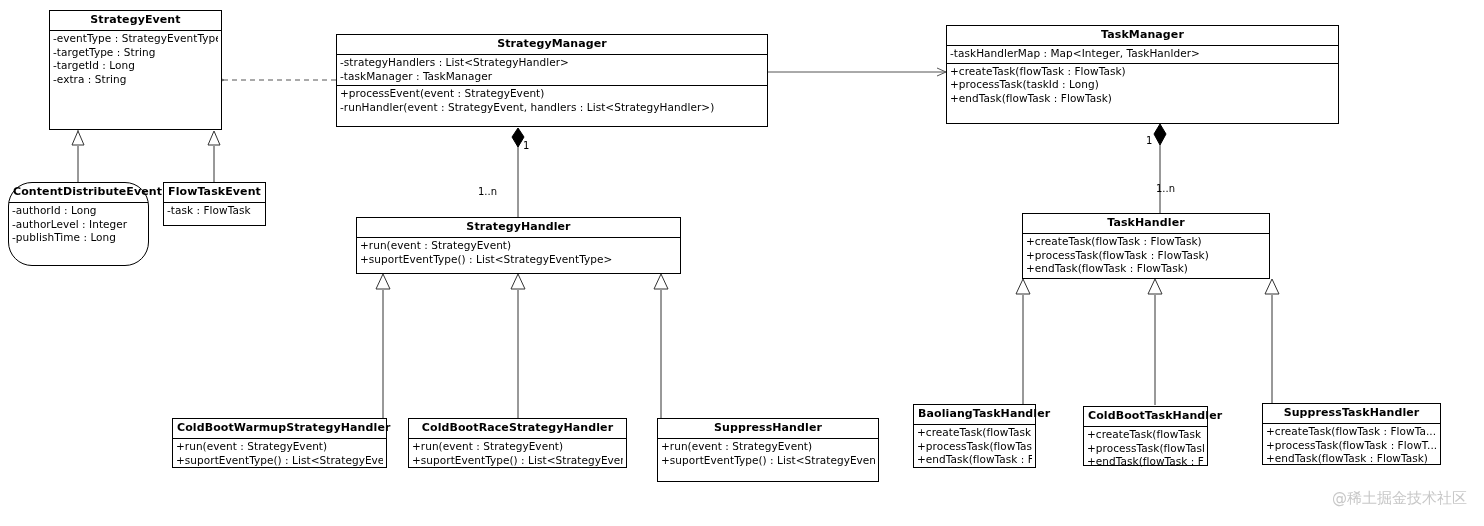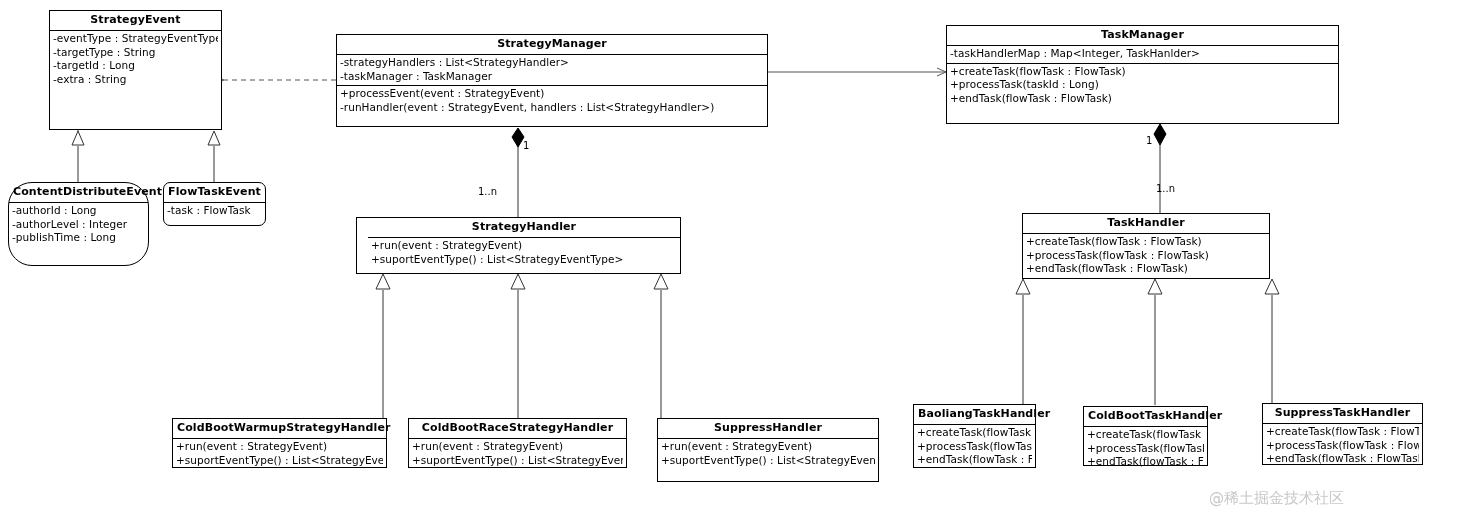--- a/index.html
+++ b/index.html
@@ -167,28 +167,28 @@
 
   <div class="uml-class" style="left:8px;top:182px;width:141px;height:84px;border-radius:24px;">
     <div class="uml-title">ContentDistributeEvent</div>
     <div class="uml-compartment">
       <div class="uml-row">-authorId : Long</div>
       <div class="uml-row">-authorLevel : Integer</div>
       <div class="uml-row">-publishTime : Long</div>
     </div>
   </div>
 
-  <div class="uml-class" style="left:163px;top:182px;width:103px;height:44px;border-radius:7px;">
+  <div class="uml-class" style="left:163px;top:182px;width:103px;height:44px;">
     <div class="uml-title">FlowTaskEvent</div>
     <div class="uml-compartment">
       <div class="uml-row">-task : FlowTask</div>
     </div>
   </div>
 
-  <div class="uml-class" style="left:356px;top:217px;width:325px;height:57px;padding-left:11px;">
+  <div class="uml-class" style="left:356px;top:217px;width:325px;height:57px;">
     <div class="uml-title">StrategyHandler</div>
     <div class="uml-compartment">
       <div class="uml-row">+run(event : StrategyEvent)</div>
       <div class="uml-row">+suportEventType() : List&lt;StrategyEventType&gt;</div>
     </div>
   </div>
 
   <div class="uml-class" style="left:1022px;top:213px;width:248px;height:66px;">
     <div class="uml-title">TaskHandler</div>
     <div class="uml-compartment">
@@ -233,29 +233,29 @@
 
   <div class="uml-class" style="left:1083px;top:406px;width:125px;height:60px;">
     <div class="uml-title">ColdBootTaskHandler</div>
     <div class="uml-compartment">
       <div class="uml-row">+createTask(flowTask : FlowTask)</div>
       <div class="uml-row">+processTask(flowTask : FlowTa...</div>
       <div class="uml-row">+endTask(flowTask : FlowTask)</div>
     </div>
   </div>
 
-  <div class="uml-class" style="left:1262px;top:403px;width:161px;height:62px;">
+  <div class="uml-class" style="left:1262px;top:403px;width:179px;height:62px;">
     <div class="uml-title">SuppressTaskHandler</div>
     <div class="uml-compartment">
       <div class="uml-row">+createTask(flowTask : FlowTa...</div>
       <div class="uml-row">+processTask(flowTask : FlowT...</div>
       <div class="uml-row">+endTask(flowTask : FlowTask)</div>
     </div>
   </div>
 
   <div class="mult-label" style="left:523px;top:140px;">1</div>
   <div class="mult-label" style="left:478px;top:186px;">1..n</div>
   <div class="mult-label" style="left:1146px;top:135px;">1</div>
   <div class="mult-label" style="left:1156px;top:183px;">1..n</div>
 
-  <div class="watermark" style="left:1209px;top:489px;">@稀土掘金技术社区</div>
+  <div class="watermark" style="left:1332px;top:489px;">@稀土掘金技术社区</div>
 
 </div>
 
 </body></html>

